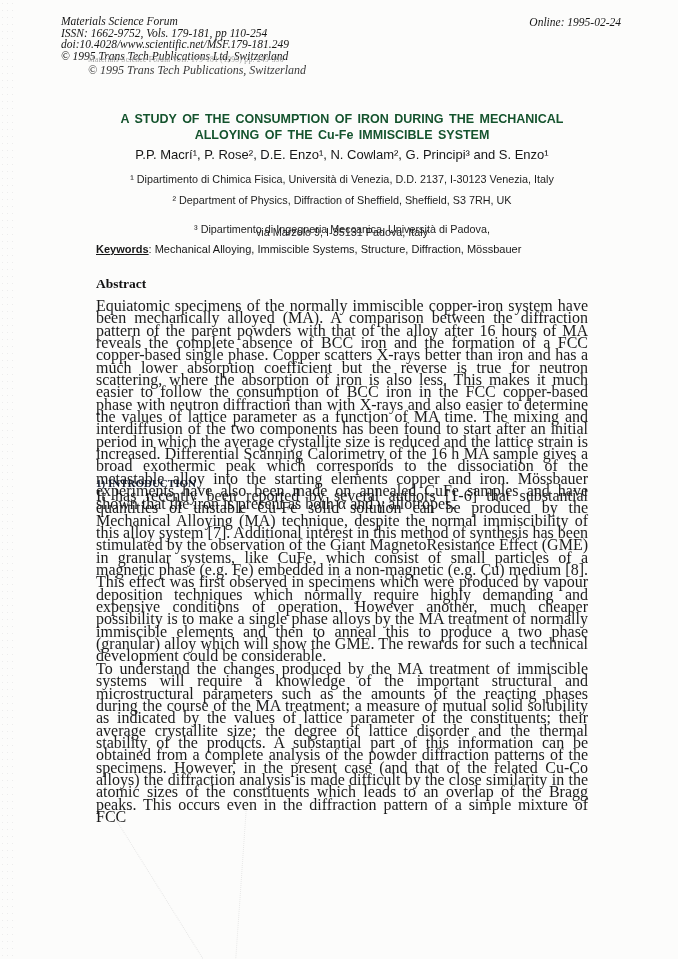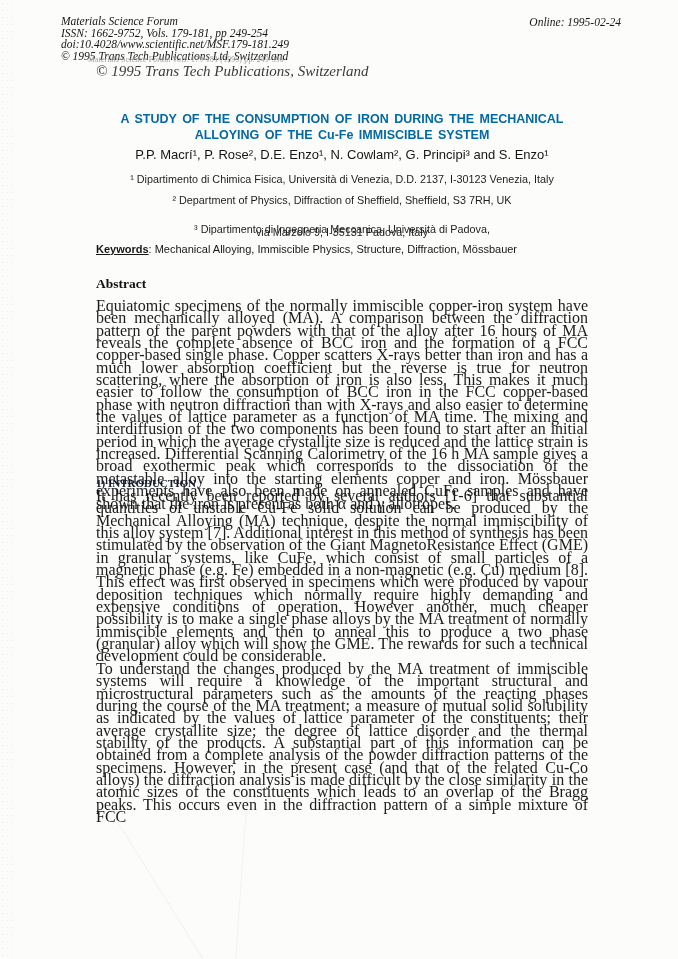--- a/index.html
+++ b/index.html
@@ -60,39 +60,39 @@
     left: 88px; top: 55px;
     font-family: "Liberation Serif", serif;
     font-size: 7.5px;
     letter-spacing: 0.3px;
     color: #9a9a9a;
     filter: blur(0.5px);
     white-space: nowrap;
   }
   .scan-line-2 {
     position: absolute;
-    left: 96px; top: 63px;
+    left: 88px; top: 63px;
     font-family: "Liberation Serif", serif;
     font-style: italic;
-    font-size: 15px;
+    font-size: 12px;
     color: #3a3a3a;
     white-space: nowrap;
   }
 
   
   .col { position: absolute; left: 96px; width: 492px; }
 
   .paper-title {
     top: 111px;
     text-align: center;
     font-family: "Liberation Sans", sans-serif;
     font-weight: bold;
     font-size: 12.5px;
     line-height: 16px;
-    color: #0369a1;
+    color: #14532d;
     word-spacing: 2px;
   }
   .authors-line {
     top: 147px;
     text-align: center;
     font-family: "Liberation Sans", sans-serif;
     font-size: 13px;
     color: #161616;
   }
   .affil {
@@ -146,41 +146,41 @@
 </style>
 </head>
 <body>
 
 <div class="noise-left"></div>
 <div class="diag diag-a"></div>
 <div class="diag diag-b"></div>
 
 <div class="header-block">
   <div>Materials Science Forum</div>
-  <div>ISSN: 1662-9752, Vols. 179-181, pp 249-254</div>
+  <div>ISSN: 1662-9752, Vols. 179-181, pp 110-254</div>
   <div>doi:10.4028/www.scientific.net/MSF.179-181.249</div>
   <div>© 1995 Trans Tech Publications Ltd, Switzerland</div>
 </div>
 <div class="online-date">Online: 1995-02-24</div>
 <div class="scan-line-1">Materials Science Forum Vols. 179-181 (1995) pp. 249-396</div>
 <div class="scan-line-2">© 1995 Trans Tech Publications, Switzerland</div>
 
 <div class="col paper-title">
   <div>A STUDY OF THE CONSUMPTION OF IRON DURING THE MECHANICAL</div>
   <div>ALLOYING OF THE Cu-Fe IMMISCIBLE SYSTEM</div>
 </div>
 <div class="col authors-line">P.P. Macrí¹, P. Rose², D.E. Enzo¹, N. Cowlam², G. Principi³ and S. Enzo¹</div>
 
 <div class="col affil affil-1">¹ Dipartimento di Chimica Fisica, Università di Venezia, D.D. 2137, I-30123 Venezia, Italy</div>
 <div class="col affil affil-2">² Department of Physics, Diffraction of Sheffield, Sheffield, S3 7RH, UK</div>
 <div class="col affil affil-3">³ Dipartimento di Ingegneria Meccanica, Università di Padova,</div>
 <div class="col affil affil-4">via Marzolo 9, I-35131 Padova, Italy</div>
 
 <div class="col keywords-line">
-  <span class="kw-label">Keywords</span><span>: </span><span>Mechanical Alloying, Immiscible Physics, Structure, Diffraction, Mössbauer</span>
+  <span class="kw-label">Keywords</span><span>: </span><span>Mechanical Alloying, Immiscible Systems, Structure, Diffraction, Mössbauer</span>
 </div>
 
 <div class="col abstract-heading">Abstract</div>
 <div class="col body-text abstract-text">Equiatomic specimens of the normally immiscible copper-iron system have been mechanically alloyed (MA). A comparison between the diffraction pattern of the parent powders with that of the alloy after 16 hours of MA reveals the complete absence of BCC iron and the formation of a FCC copper-based single phase. Copper scatters X-rays better than iron and has a much lower absorption coefficient but the reverse is true for neutron scattering, where the absorption of iron is also less. This makes it much easier to follow the consumption of BCC iron in the FCC copper-based phase with neutron diffraction than with X-rays and also easier to determine the values of lattice parameter as a function of MA time. The mixing and interdiffusion of the two components has been found to start after an initial period in which the average crystallite size is reduced and the lattice strain is increased. Differential Scanning Calorimetry of the 16 h MA sample gives a broad exothermic peak which corresponds to the dissociation of the metastable alloy into the starting elements copper and iron. Mössbauer experiments have also been made on annealed CuFe samples and have shown that the iron is present as both α and γ allotropes.</div>
 
 <div class="col intro-heading">1) INTRODUCTION</div>
 <div class="col body-text intro-text">
   <p>It has recently been reported by several authors [1-6] that substantial quantities of unstable Cu-Fe solid solution can be produced by the Mechanical Alloying (MA) technique, despite the normal immiscibility of this alloy system [7]. Additional interest in this method of synthesis has been stimulated by the observation of the Giant MagnetoResistance Effect (GME) in granular systems, like CuFe, which consist of small particles of a magnetic phase (e.g. Fe) embedded in a non-magnetic (e.g. Cu) medium [8]. This effect was first observed in specimens which were produced by vapour deposition techniques which normally require highly demanding and expensive conditions of operation. However another, much cheaper possibility is to make a single phase alloys by the MA treatment of normally immiscible elements and then to anneal this to produce a two phase (granular) alloy which will show the GME. The rewards for such a technical development could be considerable.</p>
   <p>To understand the changes produced by the MA treatment of immiscible systems will require a knowledge of the important structural and microstructural parameters such as the amounts of the reacting phases during the course of the MA treatment; a measure of mutual solid solubility as indicated by the values of lattice parameter of the constituents; their average crystallite size; the degree of lattice disorder and the thermal stability of the products. A substantial part of this information can be obtained from a complete analysis of the powder diffraction patterns of the specimens. However, in the present case (and that of the related Cu-Co alloys) the diffraction analysis is made difficult by the close similarity in the atomic sizes of the constituents which leads to an overlap of the Bragg peaks. This occurs even in the diffraction pattern of a simple mixture of FCC</p>
 </div>

